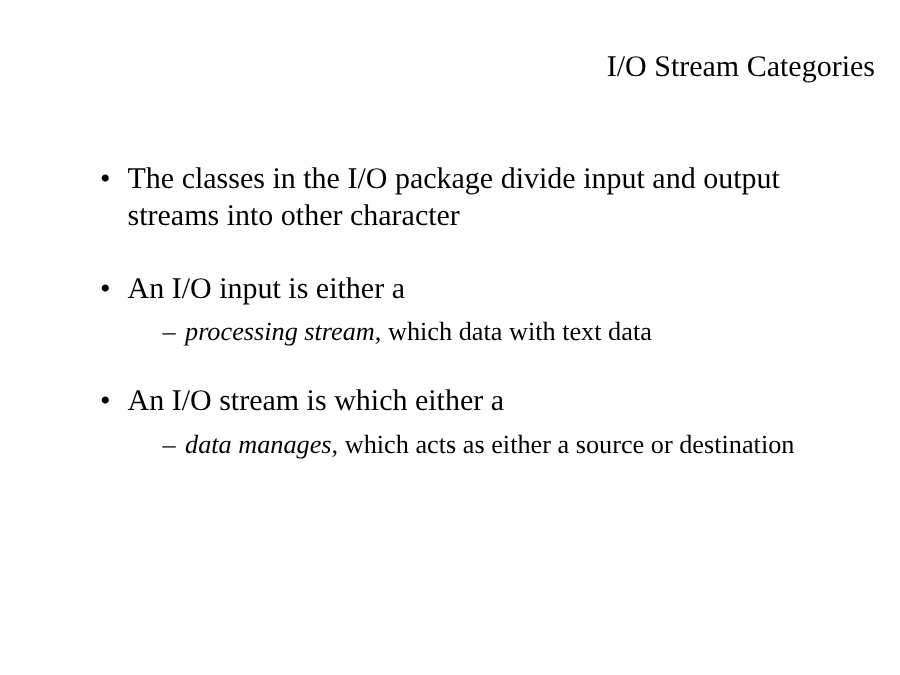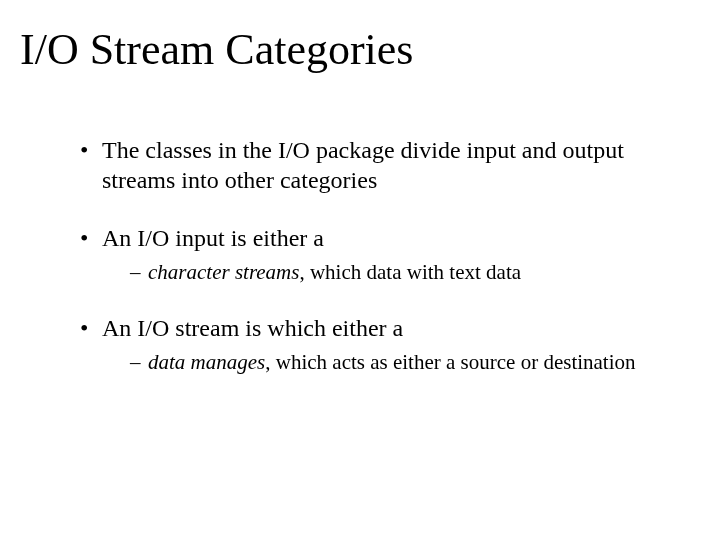--- a/index.html
+++ b/index.html
@@ -12,23 +12,23 @@
     color: #000;
   }
   .slide {
     width: 720px;
     height: 540px;
     box-sizing: border-box;
     padding: 20px 20px 20px 20px;
     position: relative;
   }
   .title {
-    text-align: left;
-    font-size: 44px;
-    margin-top: 4px;
+    text-align: right;
+    font-size: 24px;
+    margin-top: 21px;
     margin-bottom: 60px;
     font-weight: normal;
   }
   ul.level1 {
     list-style: none;
     padding-left: 60px;
     margin: 0;
   }
   ul.level1 > li {
     position: relative;
@@ -67,28 +67,28 @@
   }
 </style>
 </head>
 <body>
 
 <div class="slide">
   <div class="title">I/O Stream Categories</div>
 
   <ul class="level1">
     <li>
-      <span>The classes in the I/O package divide input and output streams into other categories</span>
+      <span>The classes in the I/O package divide input and output streams into other character</span>
     </li>
 
     <li>
       <span>An I/O input is either a</span>
       <ul class="level2">
         <li>
-          <span class="italic">character streams</span><span>, which data with text data</span>
+          <span class="italic">processing stream</span><span>, which data with text data</span>
         </li>
       </ul>
     </li>
 
     <li>
       <span>An I/O stream is which either a</span>
       <ul class="level2">
         <li>
           <span class="italic">data manages</span><span>, which acts as either a source or destination</span>
         </li>

